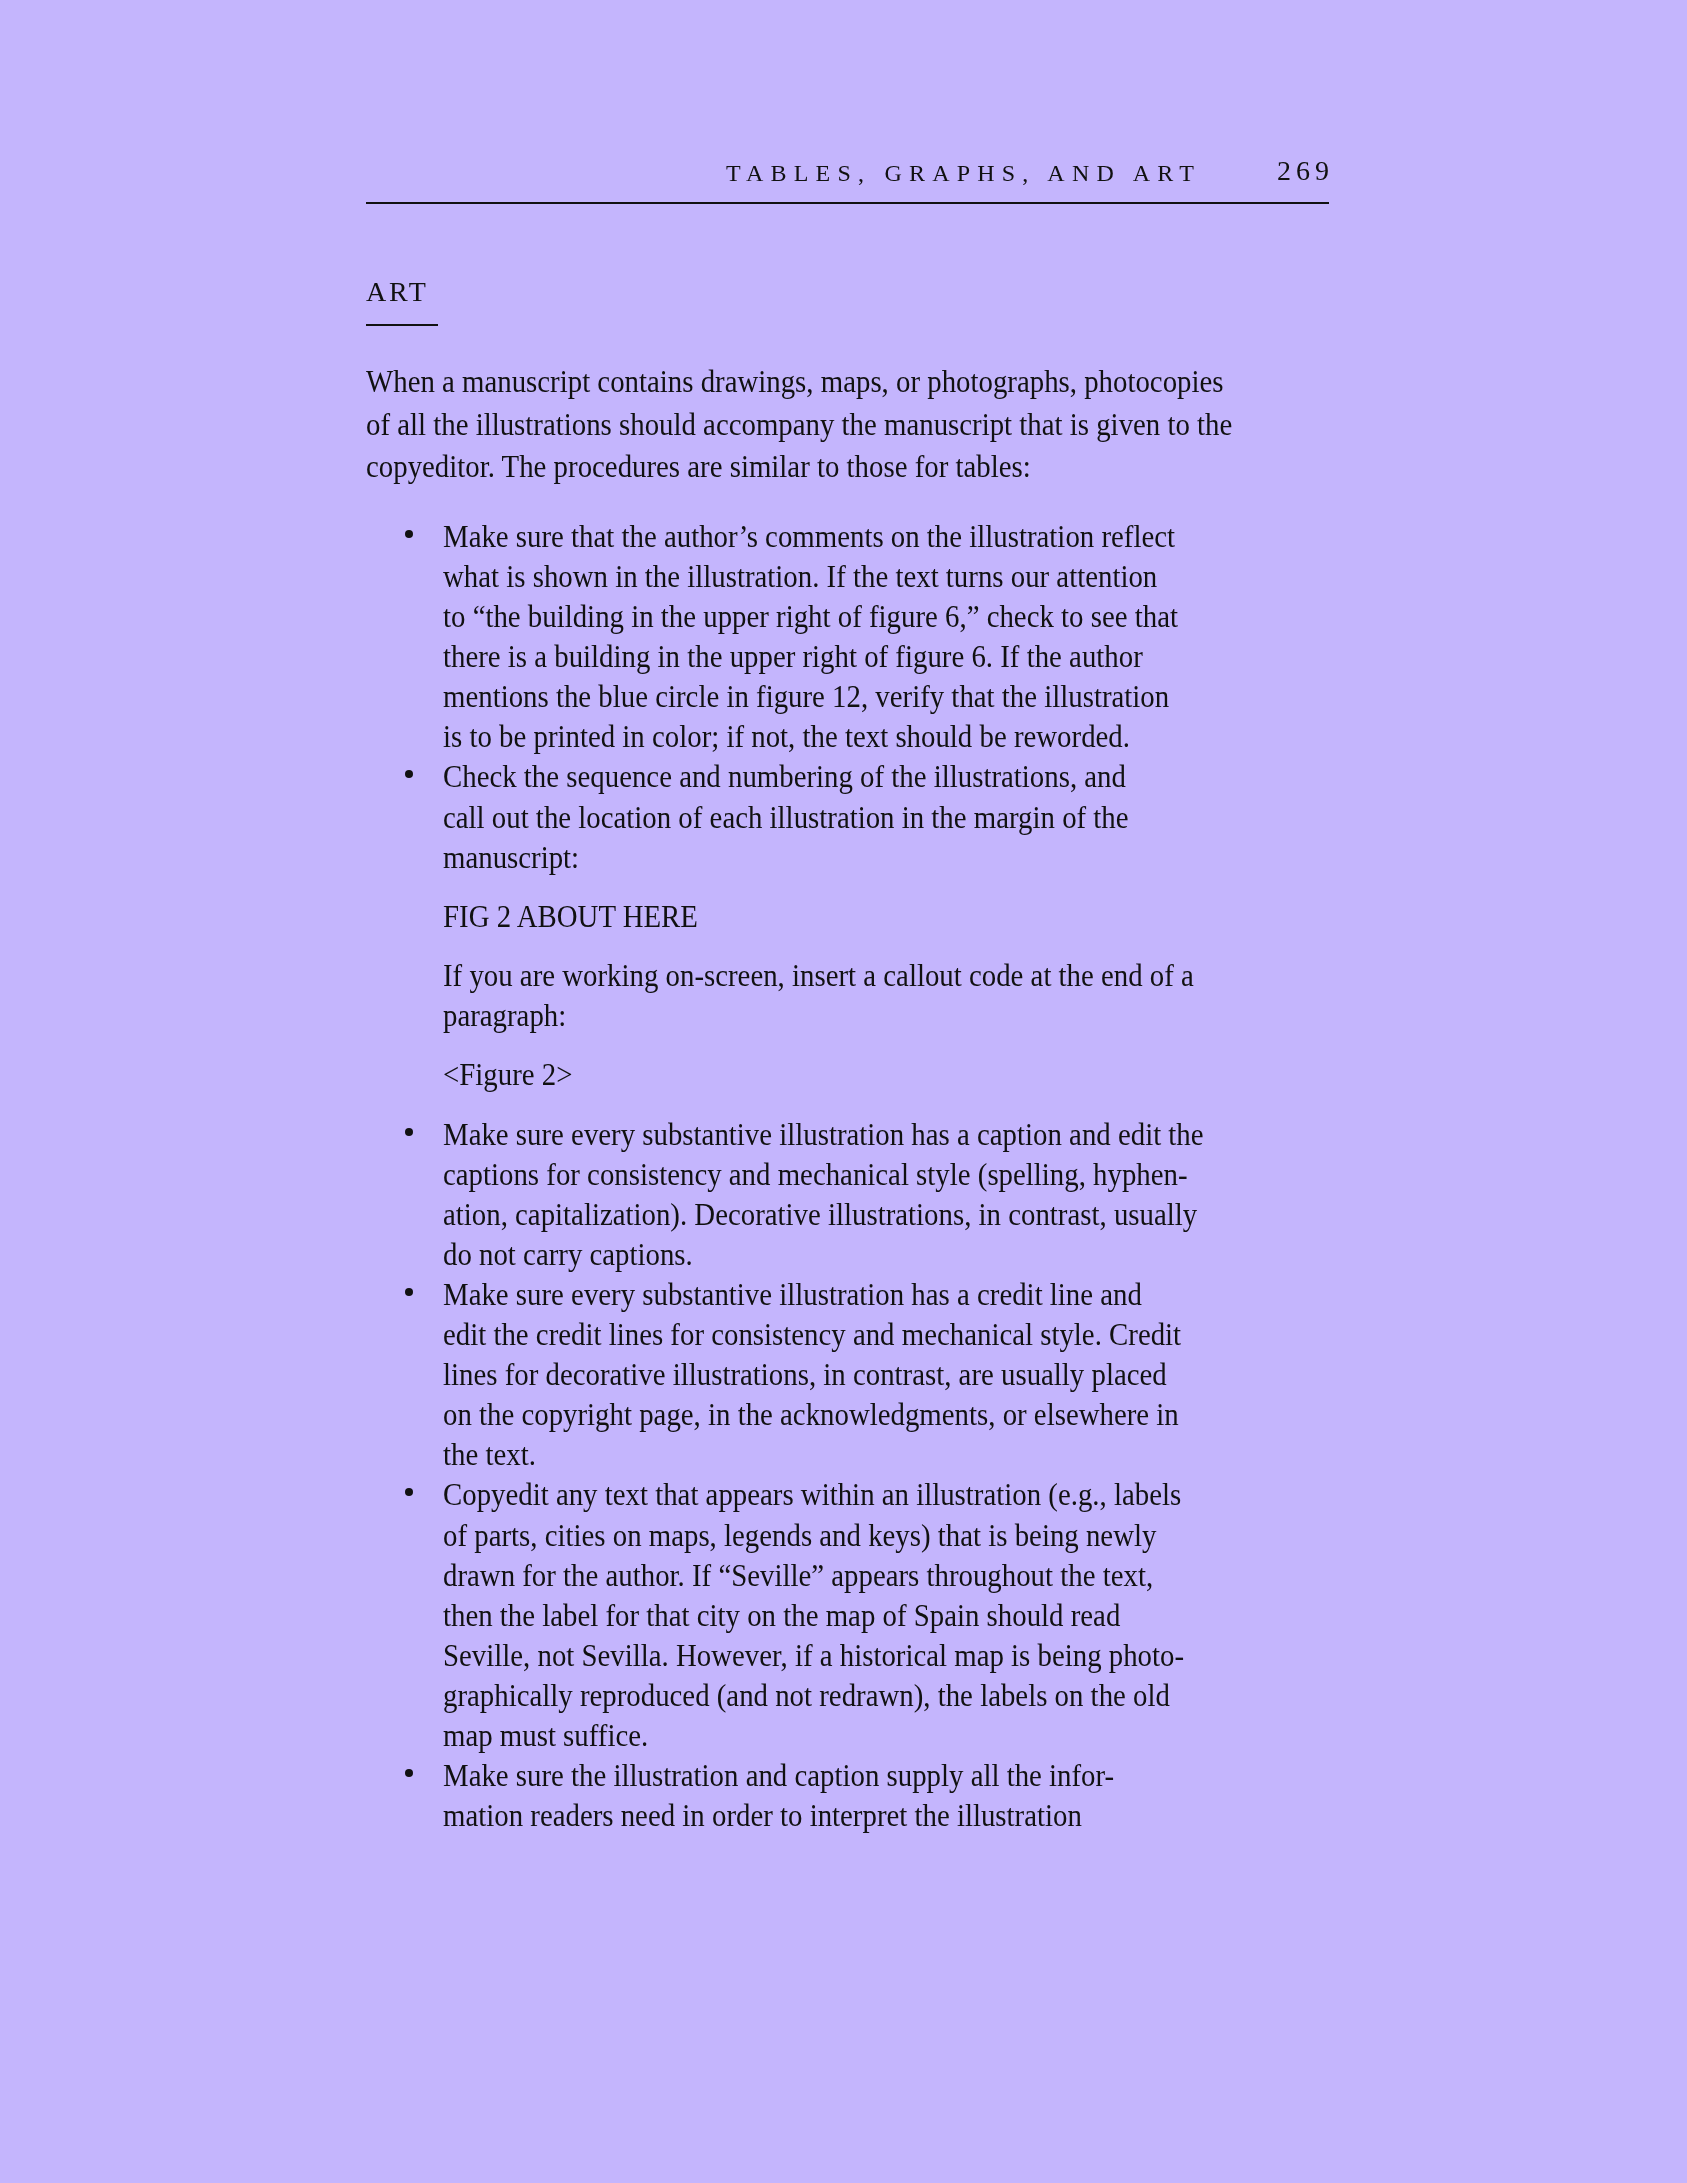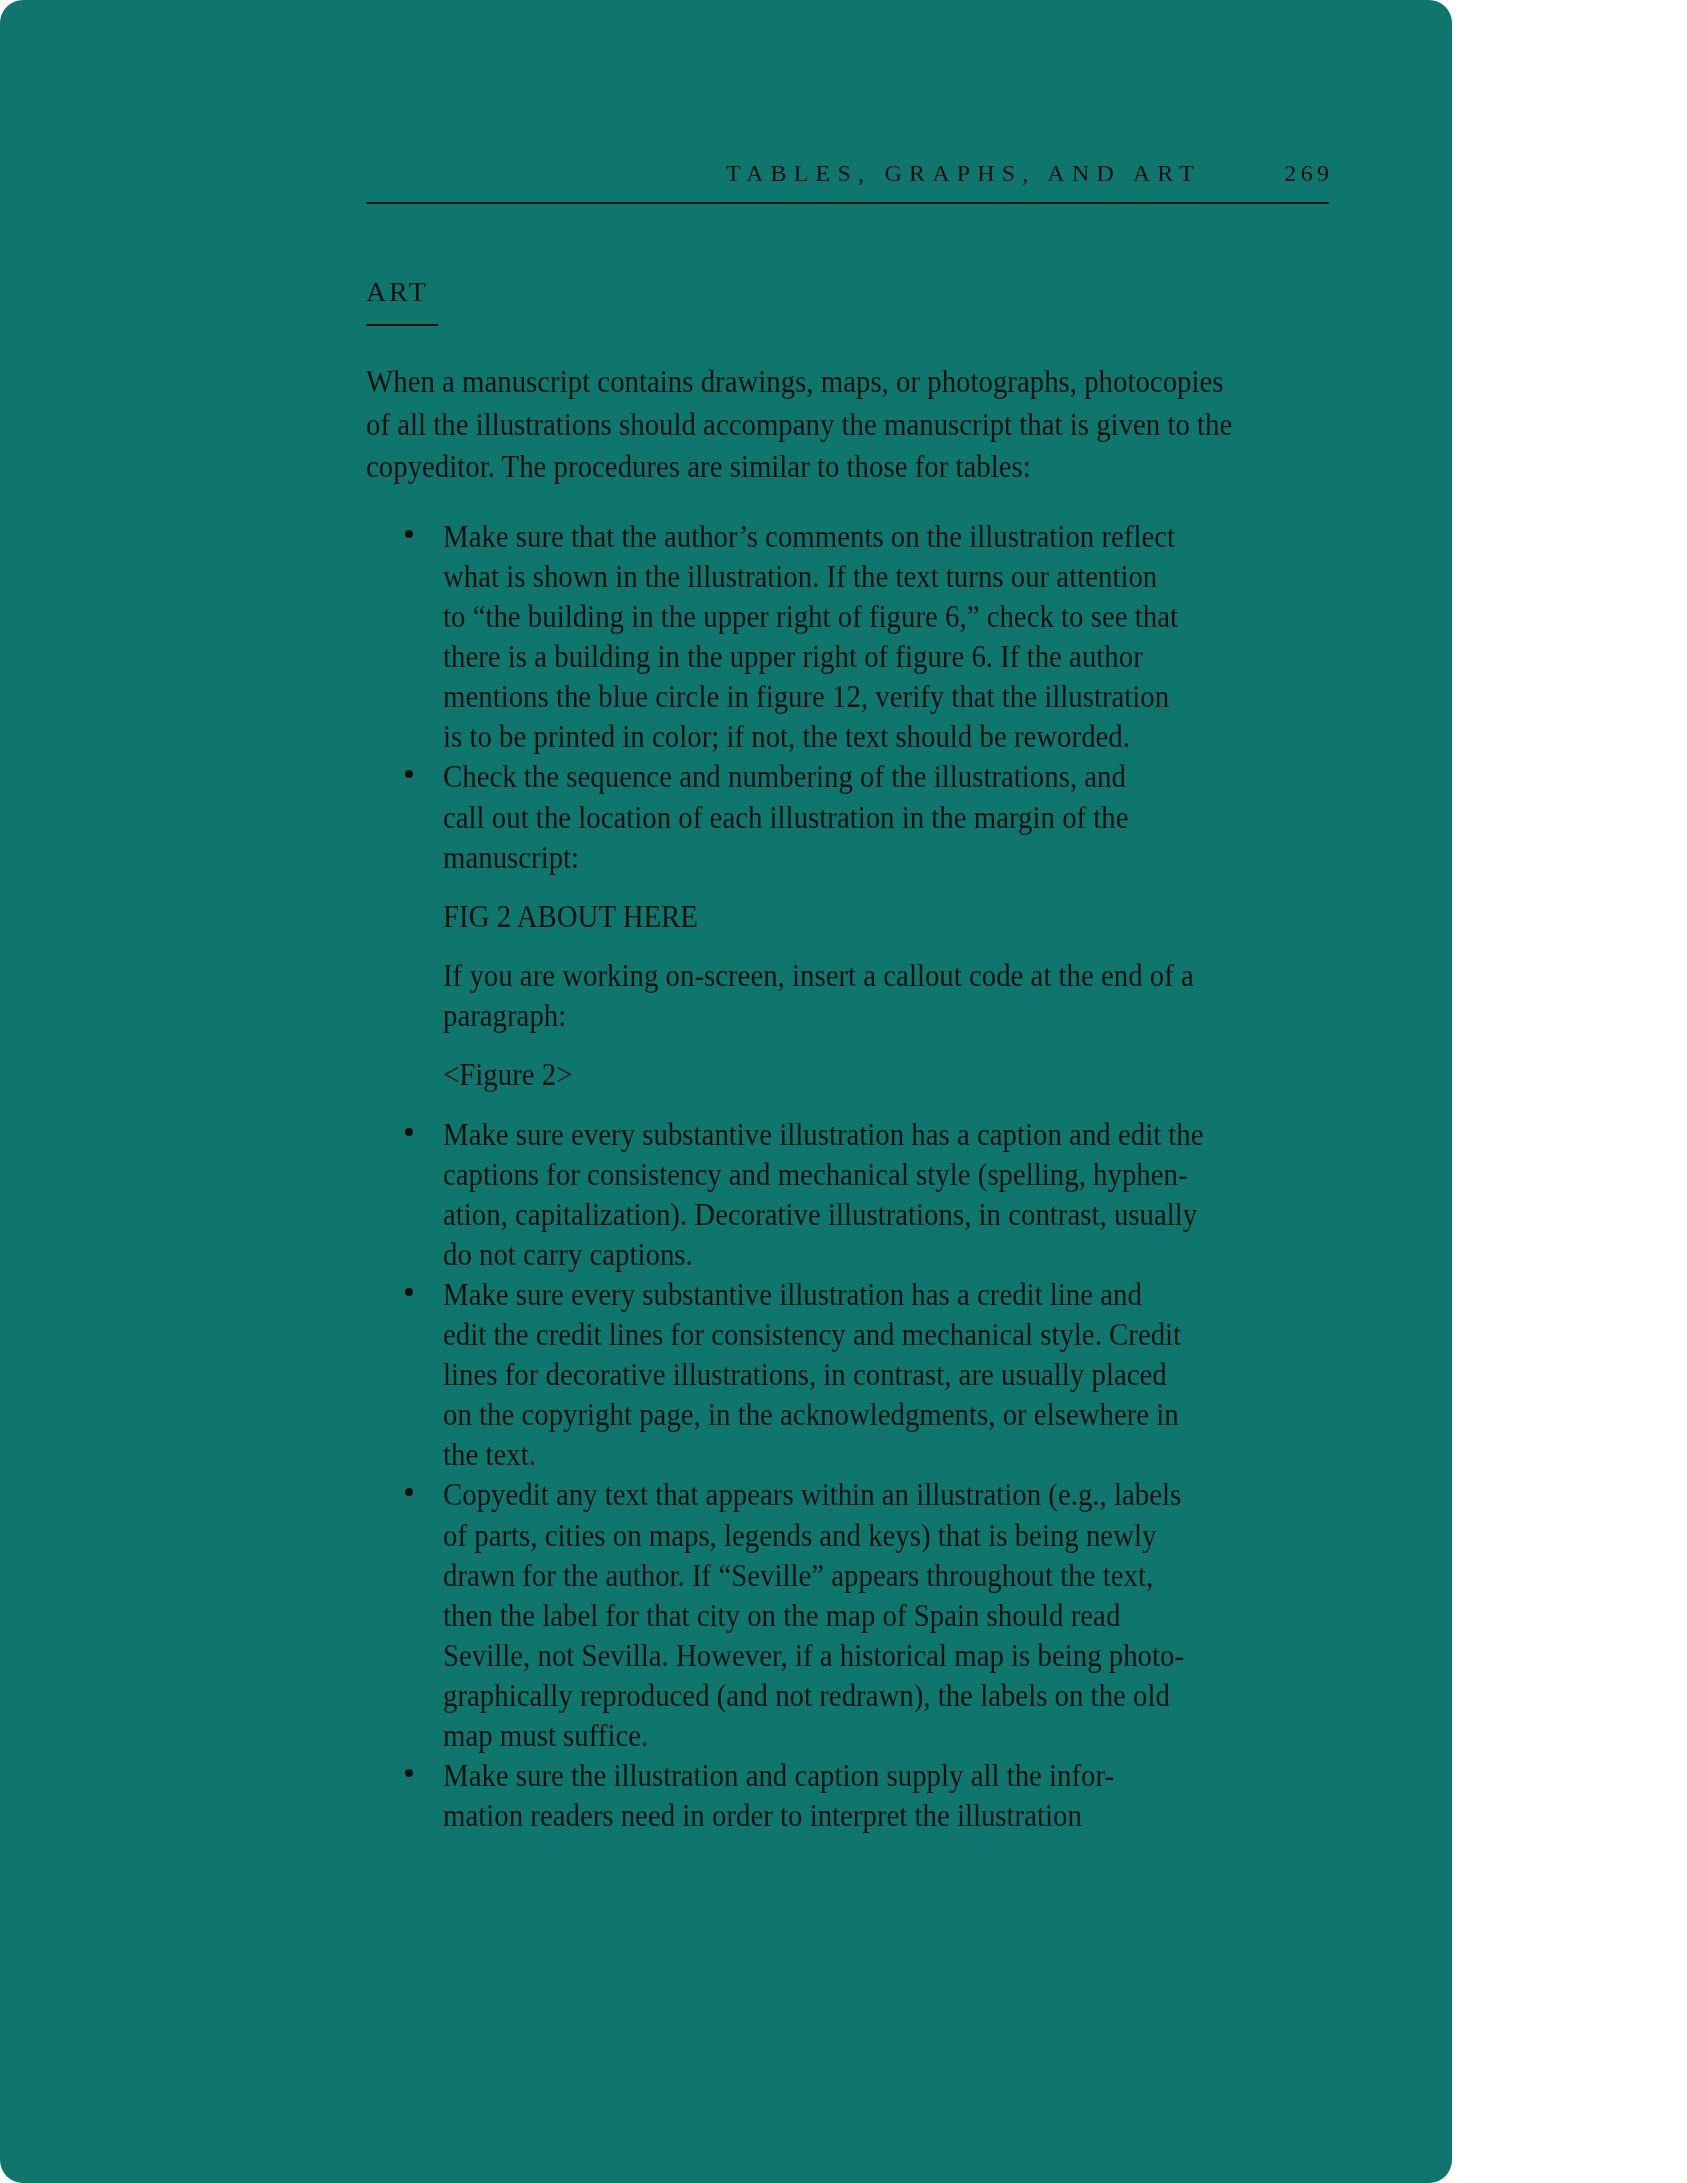--- a/index.html
+++ b/index.html
@@ -11,23 +11,22 @@
       width: 1687px;
       height: 2183px;
       position: relative;
       overflow: hidden;
       color: #111111;
       font-family: "Liberation Serif", "DejaVu Serif", serif;
     }
     .page {
       position: absolute;
       left: 0; top: 0;
-      width: 1452px; height: 2183px;
-      background: #0f766e;
-      border-radius: 23px;
+      width: 1687px; height: 2183px;
+      background: #c4b5fd;
     }
     
     .running-head {
       position: absolute;
       left: 366px;
       width: 963px;
       top: 159px;
       height: 33px;
     }
     .rh-title {
@@ -36,21 +35,21 @@
       bottom: 6.6px;
       font-size: 24px;
       letter-spacing: 0.30em;
       white-space: nowrap;
       line-height: 1;
     }
     .rh-page {
       position: absolute;
       right: 0;
       bottom: 6.6px;
-      font-size: 24px;
+      font-size: 28px;
       letter-spacing: 0.18em;
       margin-right: -0.18em;
       white-space: nowrap;
       line-height: 1;
     }
     .head-rule {
       position: absolute;
       left: 366px;
       top: 202px;
       width: 963px;

